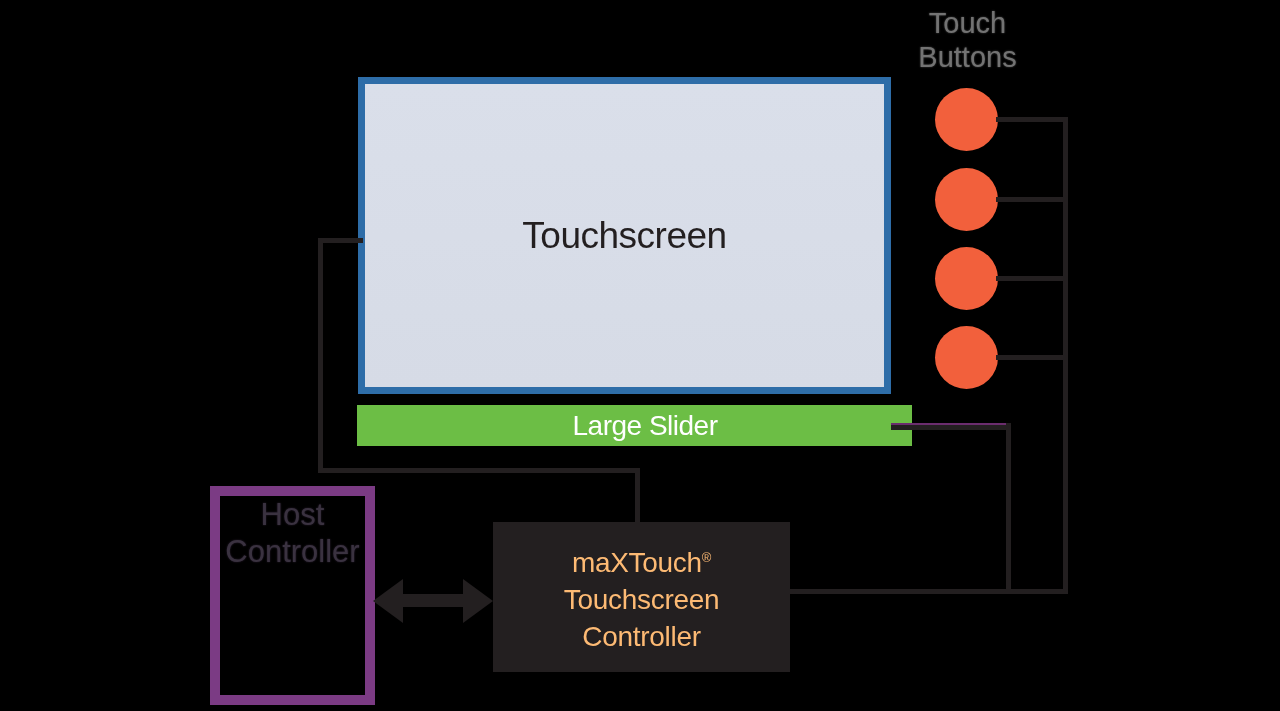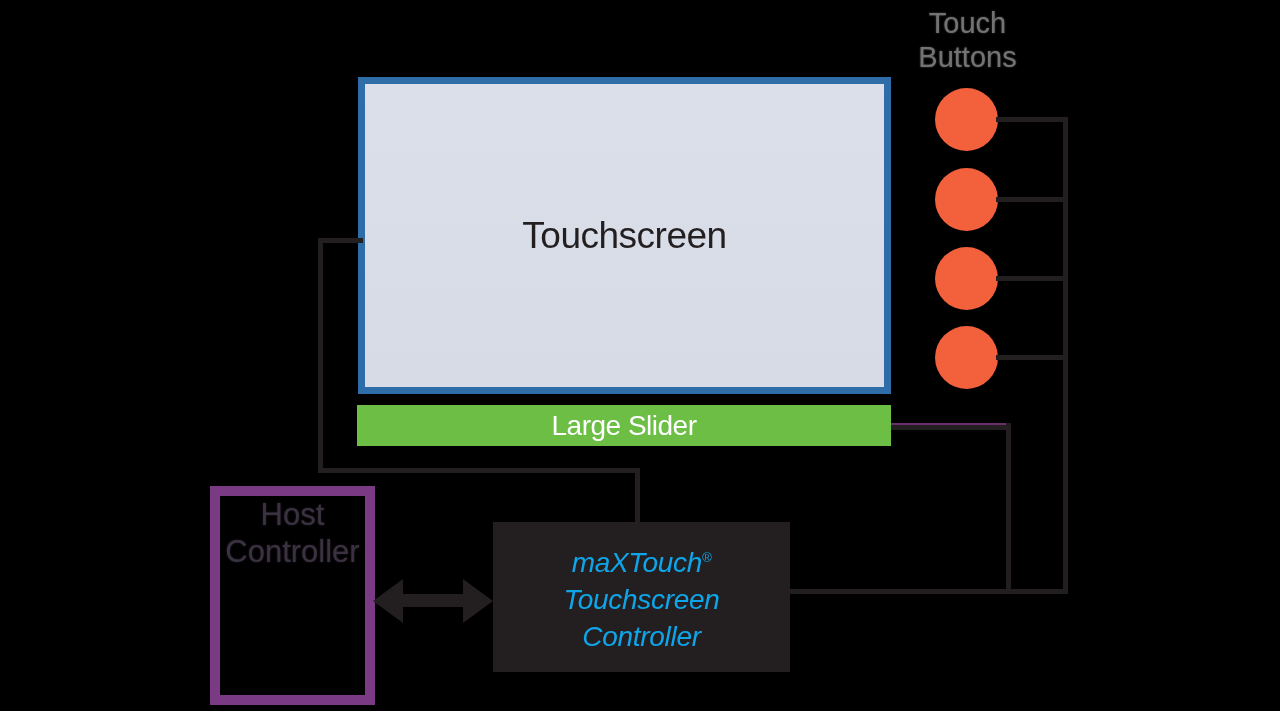--- a/index.html
+++ b/index.html
@@ -38,20 +38,21 @@
   }
   
   .slider-bar {
     position: absolute;
     left: 357px; top: 405px;
     width: 534px; height: 41px;
     background: #6CBE45;
     display: flex;
     align-items: center;
     justify-content: center;
+    padding-left: 21px;
   }
   .slider-label {
     color: #FFFFFF;
     font-size: 28px;
     letter-spacing: -0.5px;
   }
   
   .touch-buttons-label {
     position: absolute;
     left: 895px; top: 6px;
@@ -144,25 +145,24 @@
     position: absolute;
     left: 493px; top: 522px;
     width: 297px; height: 150px;
     background: #231F20;
     display: flex;
     align-items: center;
     justify-content: center;
     text-align: center;
   }
   .maxtouch-label {
-    color: #0ea5e9;
+    color: #fdba74;
     font-size: 28px;
     line-height: 37px;
     letter-spacing: -0.3px;
-    font-style: italic;
   }
   .maxtouch-label sup {
     font-size: 13px;
     vertical-align: super;
   }
 </style>
 </head>
 <body>
 
 <div class="stage">

